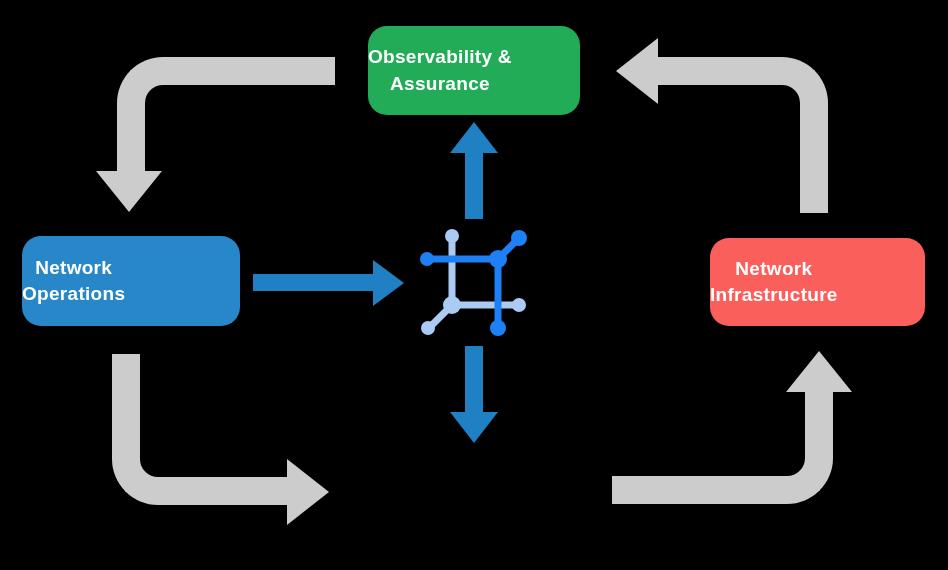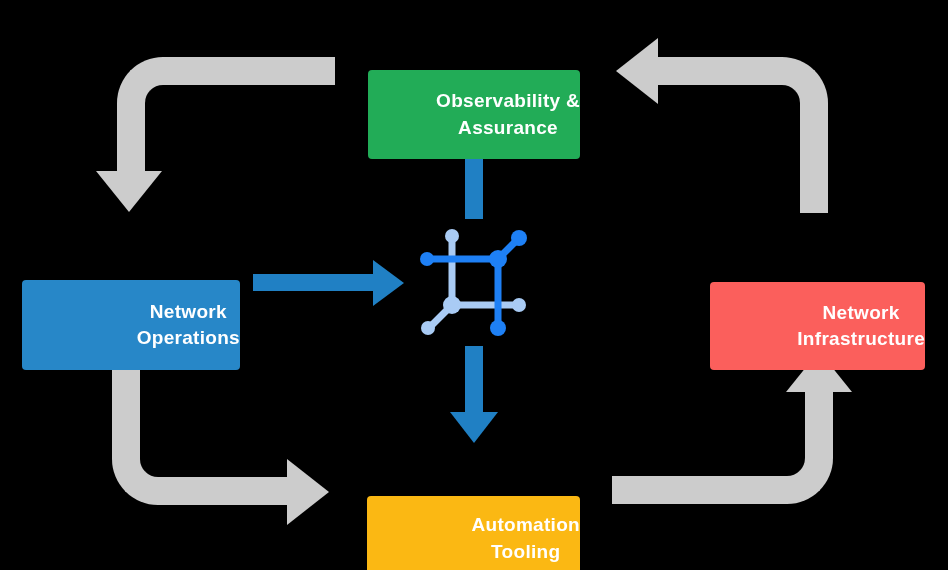--- a/index.html
+++ b/index.html
@@ -7,32 +7,31 @@
     position: relative;
     width: 948px;
     height: 570px;
     background: var(--background, #000);
     font-family: "Liberation Sans", sans-serif;
     overflow: hidden;
   }
   
   .node {
     position: absolute;
-    border-radius: 4px;
+    border-radius: 19px;
     color: var(--text, #fff);
     display: flex;
     align-items: center;
-    justify-content: flex-end;
+    justify-content: flex-start;
     text-align: center;
     font-size: 19px;
     font-weight: 600;
     letter-spacing: 0.3px;
     line-height: 1.38;
     white-space: pre-line;
-    margin-top: 44px;
   }
   #node-observability { left: 368px; top: 26px;  width: 212px; height: 89px; background: var(--node-green); }
   #node-operations    { left: 22px;  top: 236px; width: 218px; height: 90px; background: var(--node-blue); }
   #node-infrastructure{ left: 710px; top: 238px; width: 215px; height: 88px; background: var(--node-red); }
   #node-automation    { left: 367px; top: 452px; width: 213px; height: 85px; background: var(--node-yellow); }
 
   
   .elbow { position: absolute; box-sizing: border-box; }
   #elbow-tl { left: 117px; top: 57px;  width: 218px; height: 115px;
               border-top: 28px solid var(--arrow-gray); border-left: 28px solid var(--arrow-gray);
@@ -119,18 +118,14 @@
 Assurance</span>
   </div>
   <div class="node" id="node-operations">
     <span>Network
 Operations</span>
   </div>
   <div class="node" id="node-infrastructure">
     <span>Network
 Infrastructure</span>
   </div>
-  <div class="node" id="node-automation">
-    <span>Automation
-Tooling</span>
-  </div>
 
 </div>
 
 </body></html>

